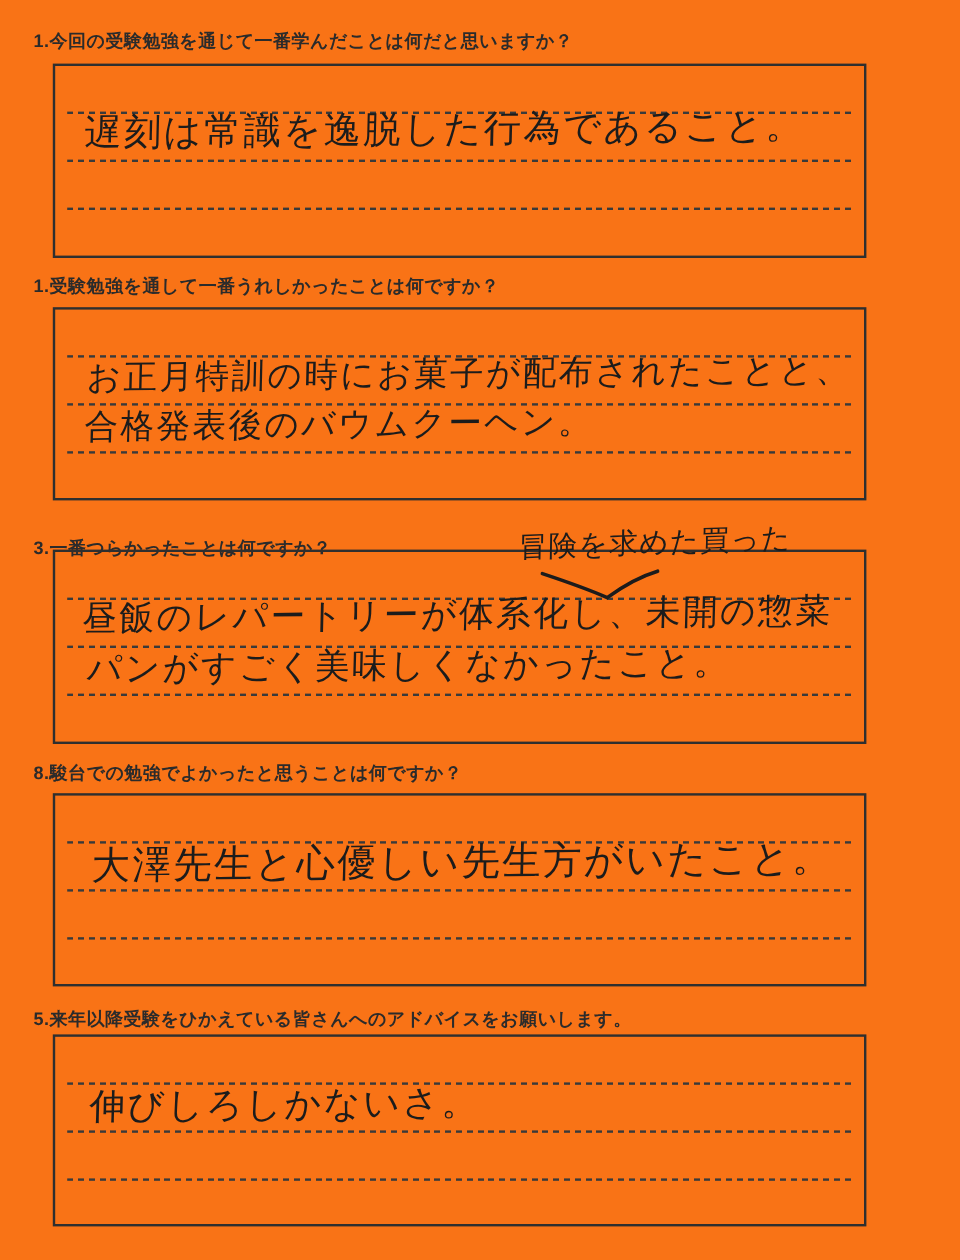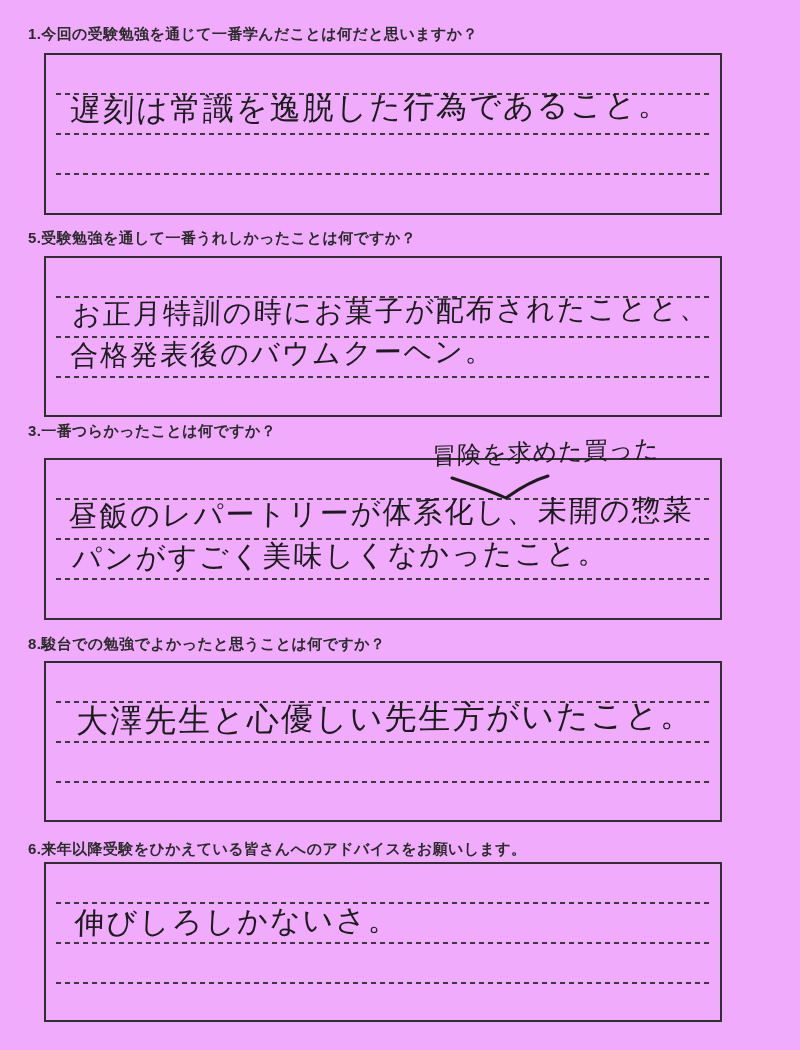--- a/index.html
+++ b/index.html
@@ -2,21 +2,21 @@
 <html><head>
 <meta charset="utf-8">
 <style>
   * { margin: 0; padding: 0; box-sizing: border-box; }
   html, body { background: #ffffff; }
   body { font-family: "Liberation Sans", sans-serif; }
   .page {
     position: relative;
     width: 800px;
     height: 1050px;
-    background: #f0abfc;
+    background: #f97316;
     overflow: hidden;
   }
   .q {
     position: absolute;
     left: 28px;
     font-size: 15px;
     font-weight: 600;
     letter-spacing: 0.4px;
     color: #2b2b2b;
     white-space: nowrap;
@@ -71,51 +71,51 @@
 <div class="page">
 
   <div class="q" style="top:25px;">1.今回の受験勉強を通じて一番学んだことは何だと思いますか？</div>
   <div class="box" style="top:53px; height:162px;">
     <div class="rule r1"></div>
     <div class="rule r2"></div>
     <div class="rule r3"></div>
     <div class="hw" style="left:24px; top:40px; font-size:31px;">遅刻は常識を逸脱した行為であること。</div>
   </div>
 
-  <div class="q" style="top:229px;">5.受験勉強を通して一番うれしかったことは何ですか？</div>
+  <div class="q" style="top:229px;">1.受験勉強を通して一番うれしかったことは何ですか？</div>
   <div class="box" style="top:256px; height:161px;">
     <div class="rule r1"></div>
     <div class="rule r2"></div>
     <div class="rule r3"></div>
     <div class="hw" style="left:26px; top:43px; font-size:28px;">お正月特訓の時にお菓子が配布されたことと、</div>
     <div class="hw" style="left:24px; top:84px; font-size:28px;">合格発表後のバウムクーヘン。</div>
   </div>
 
-  <div class="q" style="top:422px;">3.一番つらかったことは何ですか？</div>
+  <div class="q" style="top:448px;">3.一番つらかったことは何ですか？</div>
   <div class="annotation">冒険を求めた買った</div>
   <svg class="caret" width="104" height="32" viewBox="0 0 104 32">
     <path d="M4 8 Q 40 20 58 28 Q 80 12 100 6" fill="none" stroke="#1c1c1c" stroke-width="3" stroke-linecap="round"></path>
   </svg>
   <div class="box" style="top:458px; height:162px;">
     <div class="rule r1"></div>
     <div class="rule r2"></div>
     <div class="rule r3"></div>
     <div class="hw" style="left:22px; top:42px; font-size:29px;">昼飯のレパートリーが体系化し、未開の惣菜</div>
     <div class="hw" style="left:26px; top:84px; font-size:29px;">パンがすごく美味しくなかったこと。</div>
   </div>
 
   <div class="q" style="top:635px;">8.駿台での勉強でよかったと思うことは何ですか？</div>
   <div class="box" style="top:661px; height:161px;">
     <div class="rule r1"></div>
     <div class="rule r2"></div>
     <div class="rule r3"></div>
     <div class="hw" style="left:30px; top:42px; font-size:32px;">大澤先生と心優しい先生方がいたこと。</div>
   </div>
 
-  <div class="q" style="top:840px;">6.来年以降受験をひかえている皆さんへのアドバイスをお願いします。</div>
+  <div class="q" style="top:840px;">5.来年以降受験をひかえている皆さんへのアドバイスをお願いします。</div>
   <div class="box" style="top:862px; height:160px;">
     <div class="rule r1"></div>
     <div class="rule r2"></div>
     <div class="rule r3"></div>
     <div class="hw" style="left:28px; top:44px; font-size:30px;">伸びしろしかないさ。</div>
   </div>
 
 </div>
 
 </body></html>

